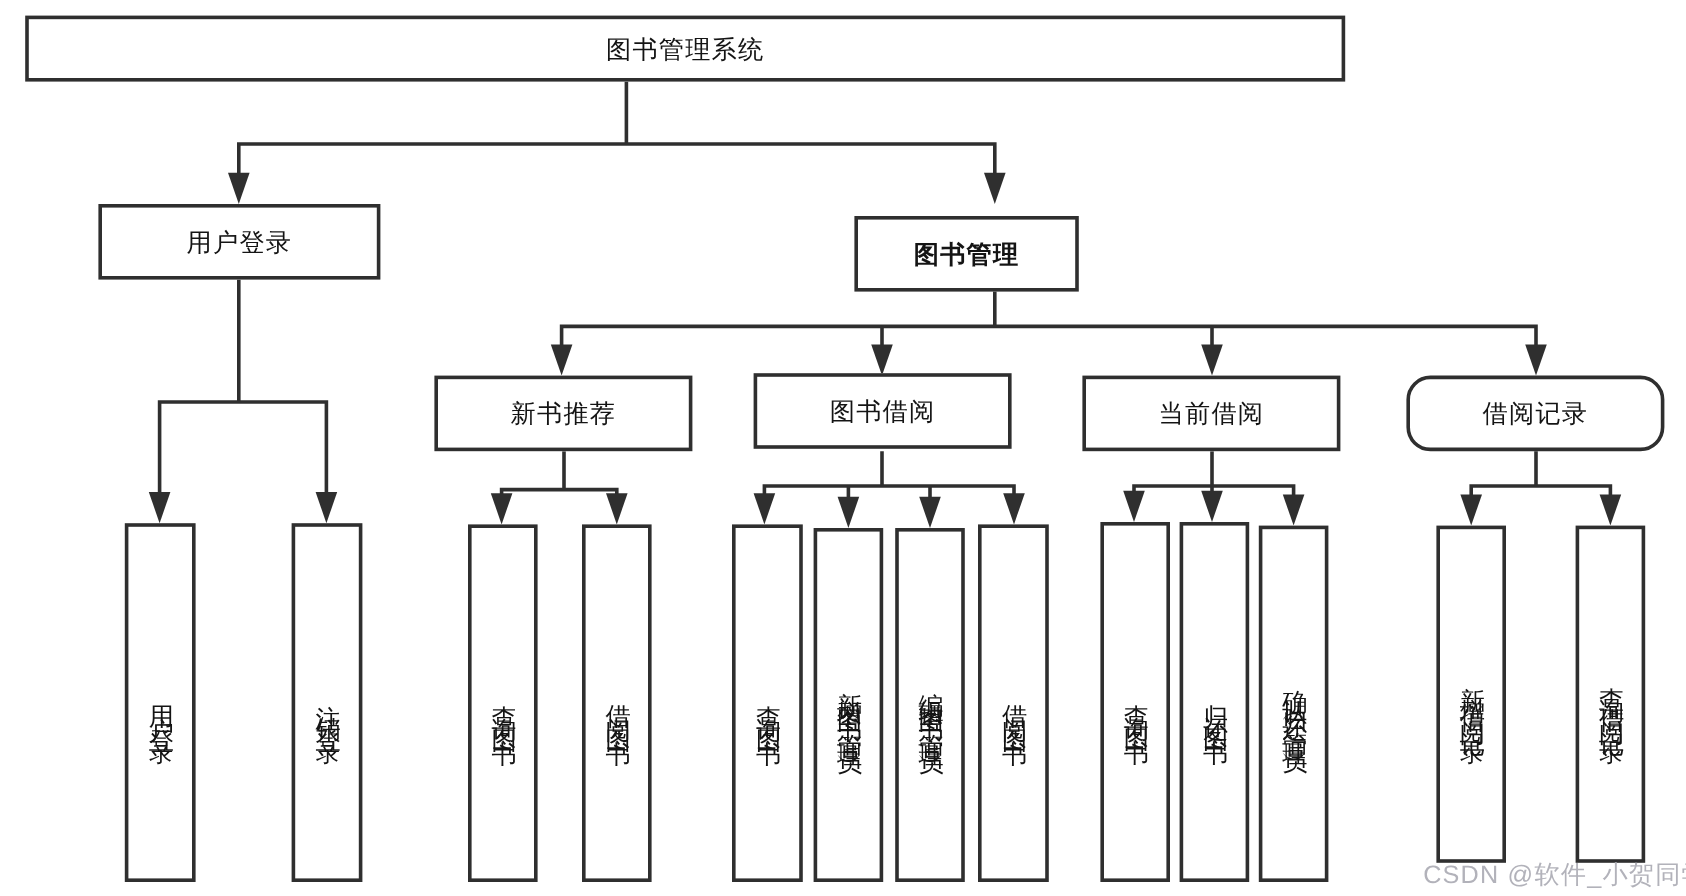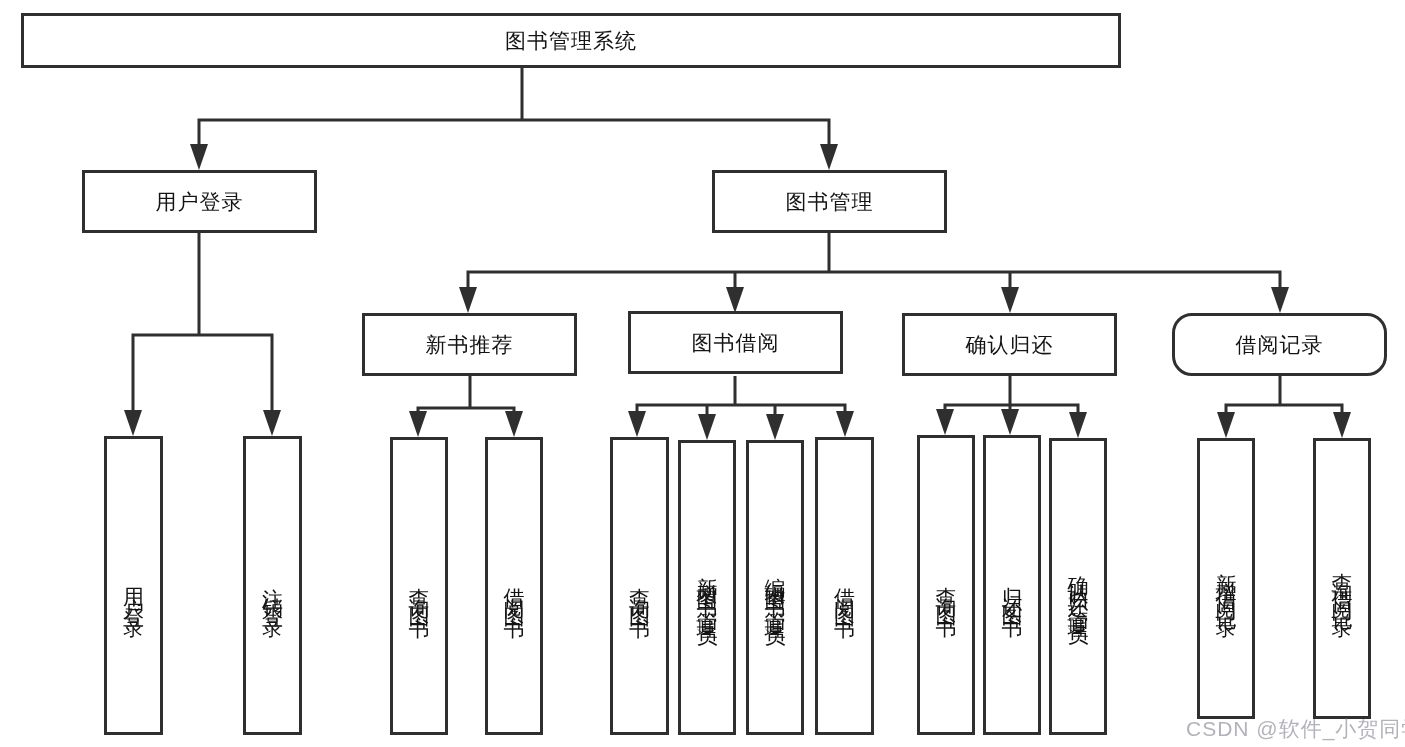--- a/index.html
+++ b/index.html
@@ -101,32 +101,32 @@
     </g>
   </svg>
 
   <div class="node" style="left:21px;top:13px;width:1100px;height:55px;">
     <span>图书管理系统</span>
   </div>
 
   <div class="node" style="left:82px;top:170px;width:235px;height:63px;">
     <span>用户登录</span>
   </div>
-  <div class="node" style="left:712px;top:170px;width:235px;height:63px;">
+  <div class="node" style="left:712px;top:180px;width:187px;height:63px;font-weight:bold;">
     <span>图书管理</span>
   </div>
 
   <div class="node" style="left:362px;top:313px;width:215px;height:63px;">
     <span>新书推荐</span>
   </div>
   <div class="node" style="left:628px;top:311px;width:215px;height:63px;">
     <span>图书借阅</span>
   </div>
   <div class="node" style="left:902px;top:313px;width:215px;height:63px;">
-    <span>确认归还</span>
+    <span>当前借阅</span>
   </div>
   <div class="node" style="left:1172px;top:313px;width:215px;height:63px;border-radius:20px;">
     <span>借阅记录</span>
   </div>
 
   <div class="node leaf" style="left:104px;top:436px;width:59px;height:299px;">
     <span class="v-label">用户登录</span>
   </div>
   <div class="node leaf" style="left:243px;top:436px;width:59px;height:299px;">
     <span class="v-label">注销登录</span>

